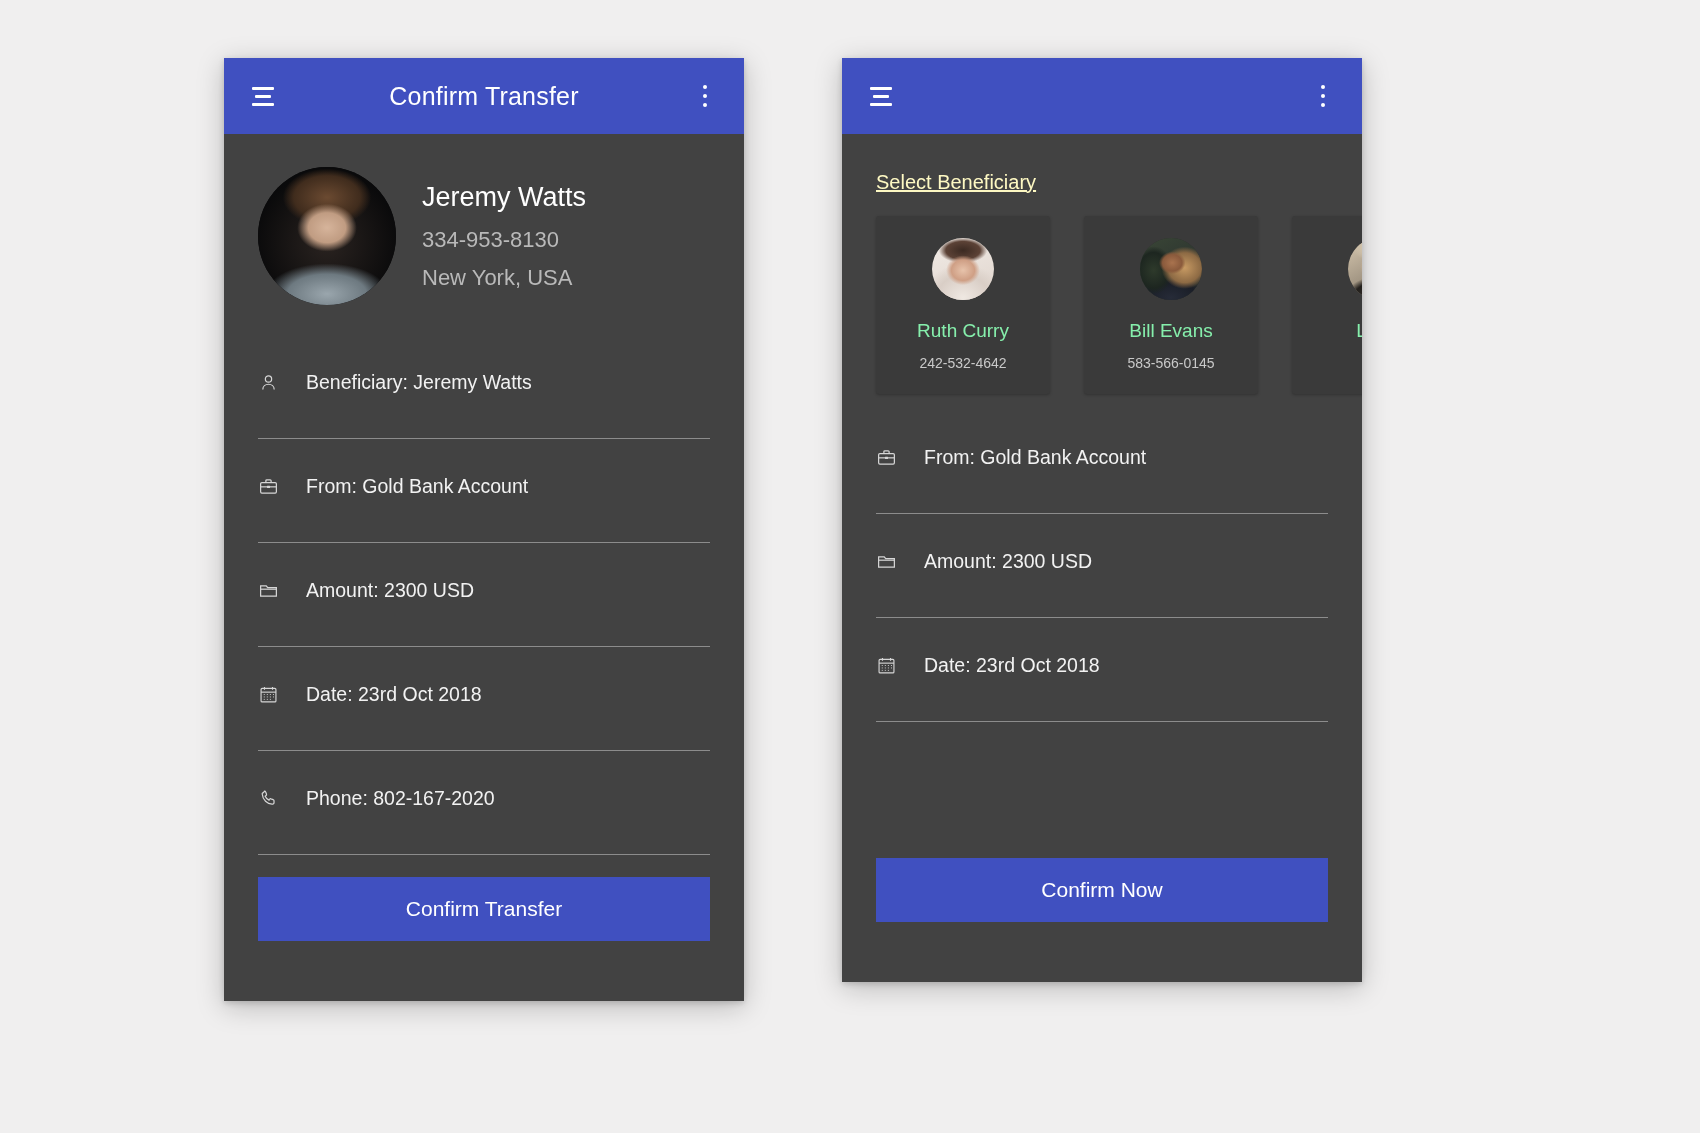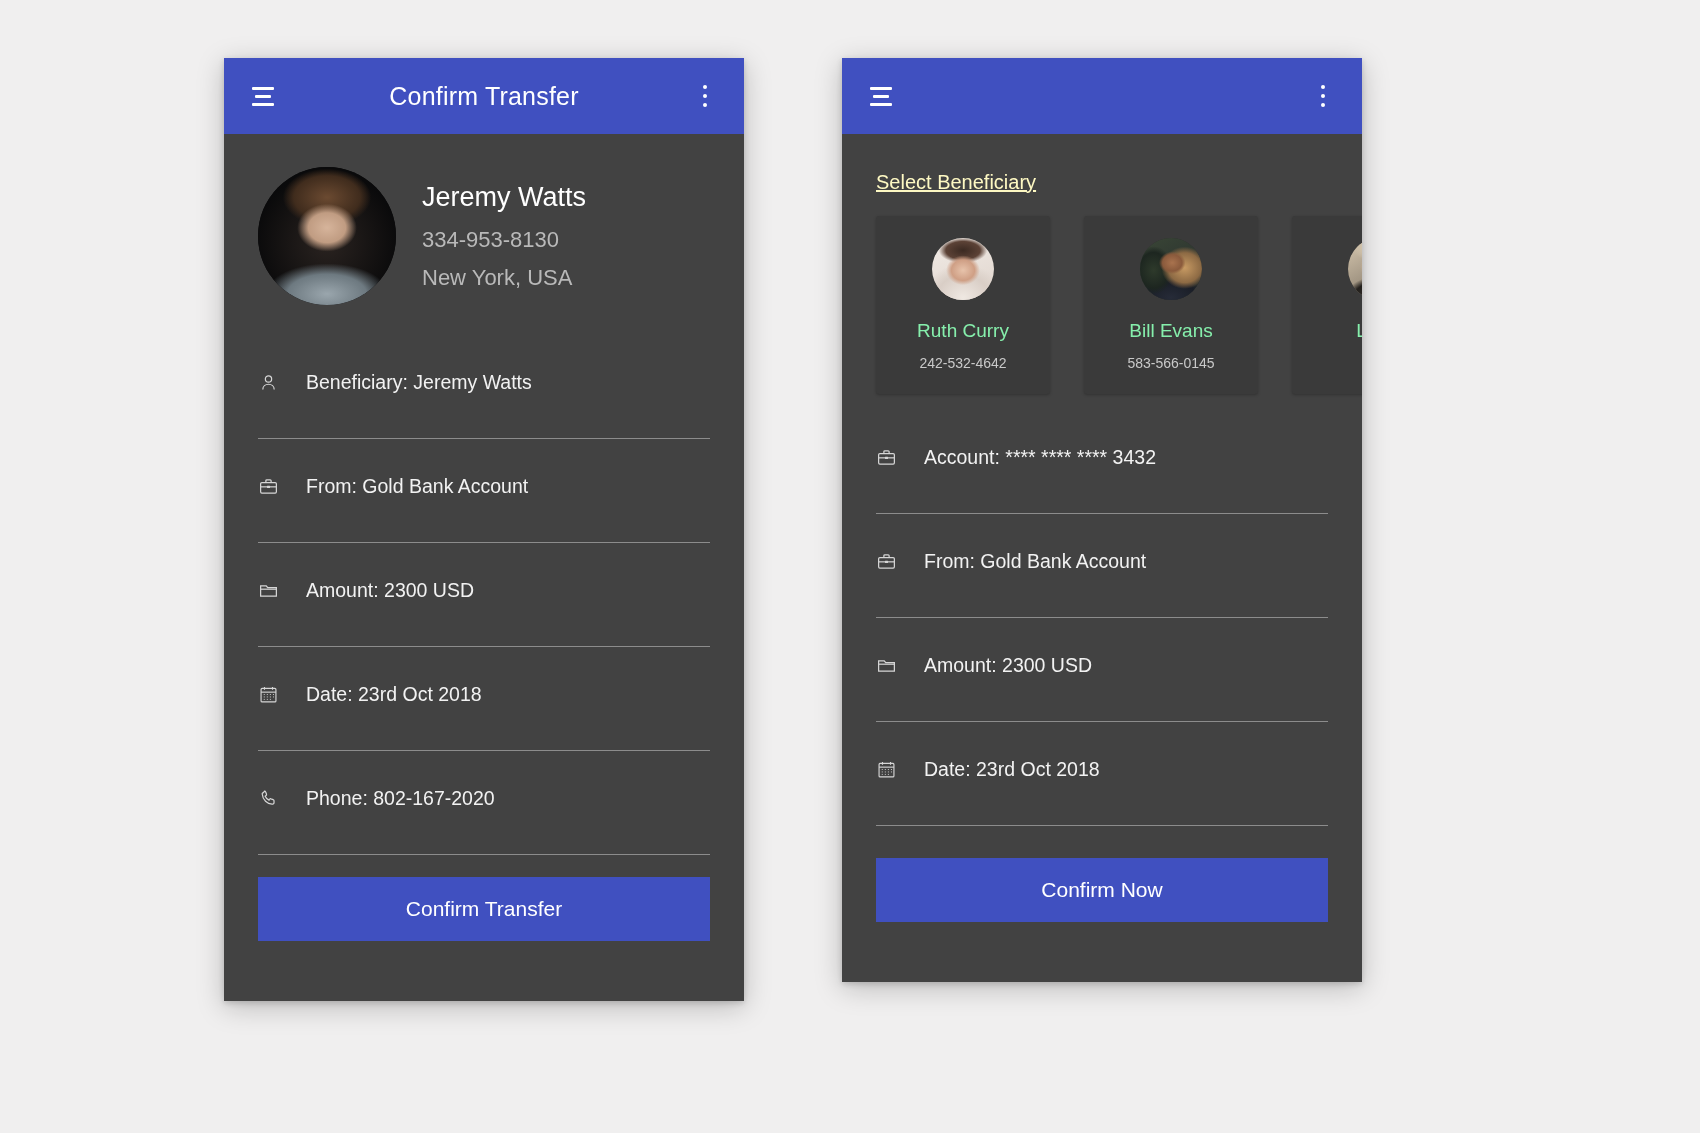--- a/index.html
+++ b/index.html
@@ -377,33 +377,20 @@
             <div class="ph ph-lloyd"></div>
           </div>
           <div class="bene-name">Lloyd</div>
 
         </div>
 
       </div>
 
       <div class="info-list right-list">
 
-        <div class="row-wrap">
-          <div class="info-row">
-            <span class="row-icon">
-              <svg width="21" height="21" viewBox="0 0 24 24" fill="none" stroke="currentColor" stroke-width="1.4">
-                <rect x="3" y="7.5" width="18" height="12" rx="1.4"></rect>
-                <path d="M9 7.5V5.4c0-.6.5-1.1 1.1-1.1h3.8c.6 0 1.1.5 1.1 1.1v2.1"></path>
-                <path d="M3 12.4h18"></path>
-                <rect x="10.3" y="11" width="3.4" height="2.8" rx=".5" fill="currentColor" stroke="none"></rect>
-              </svg>
-            </span>
-            <span class="row-label">Account: **** **** **** 3432</span>
-          </div>
-        </div>
 
         <div class="row-wrap">
           <div class="info-row">
             <span class="row-icon">
               <svg width="21" height="21" viewBox="0 0 24 24" fill="none" stroke="currentColor" stroke-width="1.4">
                 <rect x="3" y="7.5" width="18" height="12" rx="1.4"></rect>
                 <path d="M9 7.5V5.4c0-.6.5-1.1 1.1-1.1h3.8c.6 0 1.1.5 1.1 1.1v2.1"></path>
                 <path d="M3 12.4h18"></path>
                 <rect x="10.3" y="11" width="3.4" height="2.8" rx=".5" fill="currentColor" stroke="none"></rect>
               </svg>

